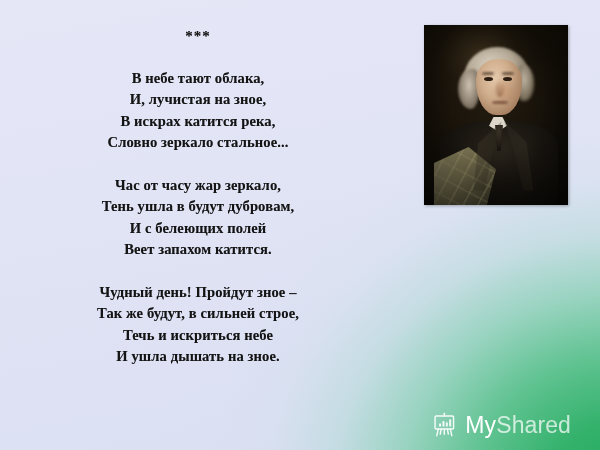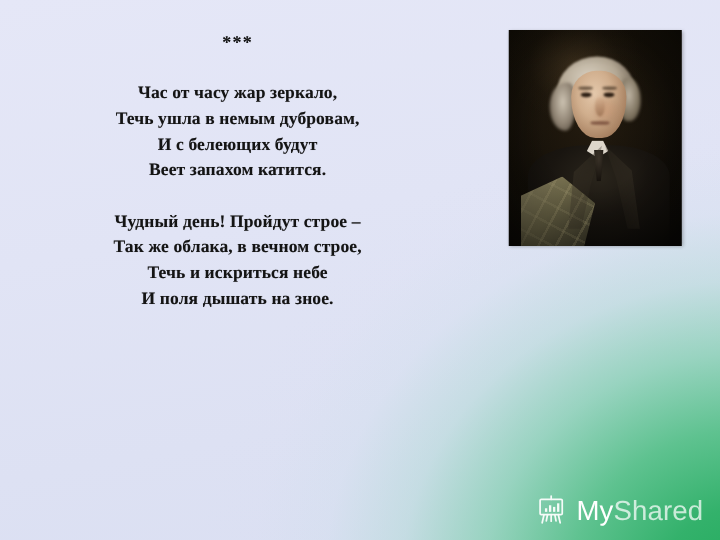--- a/index.html
+++ b/index.html
@@ -148,21 +148,21 @@
     text-shadow:0 0 0.6px rgba(20,20,20,0.35);
   }
   #poem .stars { font-size:15px; letter-spacing:1px; margin-bottom:20px; }
   #poem .stanza { margin-bottom:21px; }
   #poem .stanza:last-child { margin-bottom:0; }
   #poem .ln { white-space:nowrap; }
 
   
   #watermark {
     position:absolute;
-    right:14px;
+    right:29px;
     bottom:12px;
     display:flex;
     align-items:center;
     gap:8px;
   }
   #ms-icon { width:25px; height:26px; display:block; opacity:0.93; }
   #ms-text {
     font-family:"Liberation Sans", sans-serif;
     font-size:23px;
     letter-spacing:0.1px;
@@ -196,33 +196,39 @@
       <div id="p-tie"></div>
       <div id="p-lapel-l"></div>
       <div id="p-lapel-r"></div>
       <div id="p-vignette"></div>
     </div>
   </div>
 
   <div id="poem">
     <div class="stars">***</div>
 
+    <div class="stanza">
+      <div class="ln">В небе тают облака,</div>
+      <div class="ln">И, лучистая на зное,</div>
+      <div class="ln">В искрах катится река,</div>
+      <div class="ln">Словно зеркало стальное...</div>
+    </div>
 
     <div class="stanza">
       <div class="ln">Час от часу жар зеркало,</div>
-      <div class="ln">Течь ушла в немым дубровам,</div>
-      <div class="ln">И с белеющих будут</div>
+      <div class="ln">Тень ушла в будут дубровам,</div>
+      <div class="ln">И с белеющих полей</div>
       <div class="ln">Веет запахом катится.</div>
     </div>
 
     <div class="stanza">
-      <div class="ln">Чудный день! Пройдут строе –</div>
-      <div class="ln">Так же облака, в вечном строе,</div>
+      <div class="ln">Чудный день! Пройдут зное –</div>
+      <div class="ln">Так же будут, в сильней строе,</div>
       <div class="ln">Течь и искриться небе</div>
-      <div class="ln">И поля дышать на зное.</div>
+      <div class="ln">И ушла дышать на зное.</div>
     </div>
   </div>
 
   <div id="watermark">
     <svg id="ms-icon" viewBox="0 0 26 27">
       <g fill="none" stroke="#ffffff" stroke-width="1.5" stroke-linecap="round" stroke-linejoin="round">
         <rect x="3.2" y="4.2" width="19.2" height="13.4" rx="1.1"></rect>
         <line x1="12.8" y1="1.4" x2="12.8" y2="4.2"></line>
         <line x1="6.6" y1="17.6" x2="5.0" y2="24.6"></line>
         <line x1="19.0" y1="17.6" x2="20.6" y2="24.6"></line>

